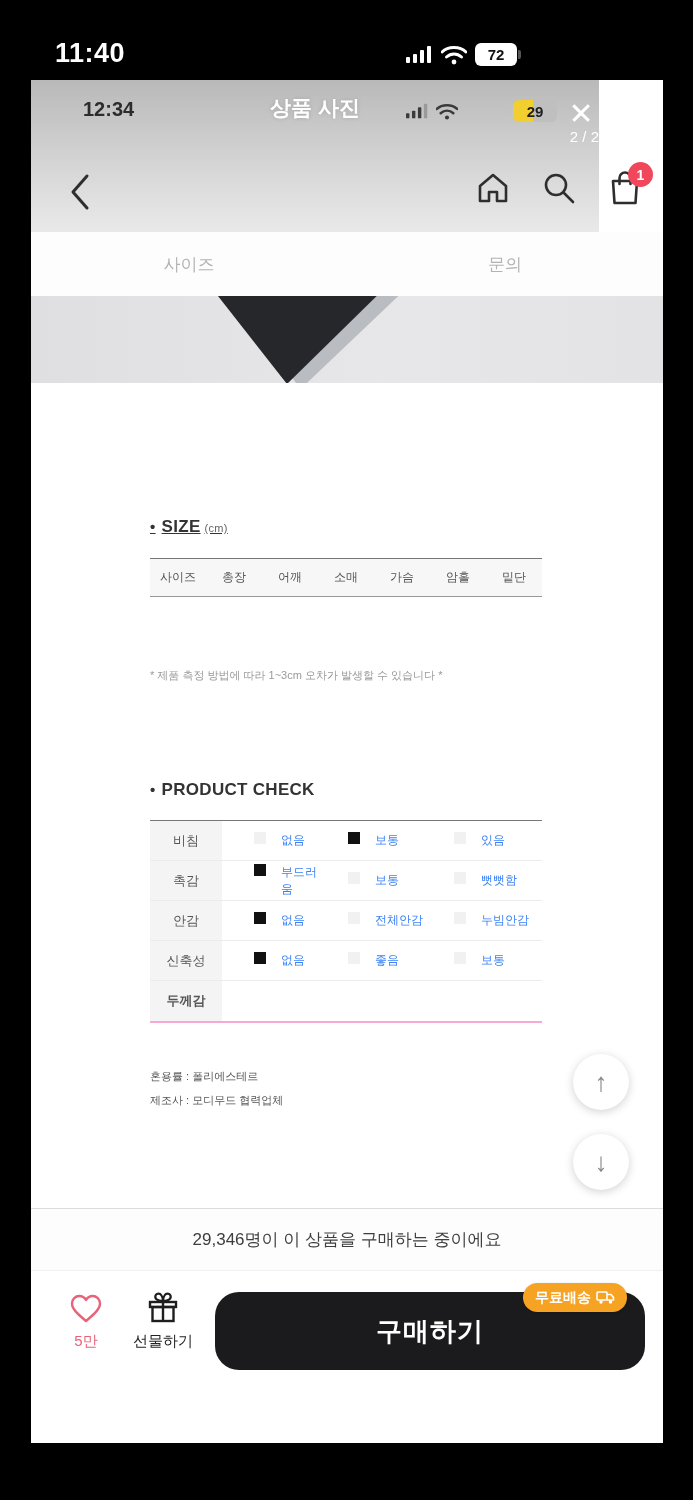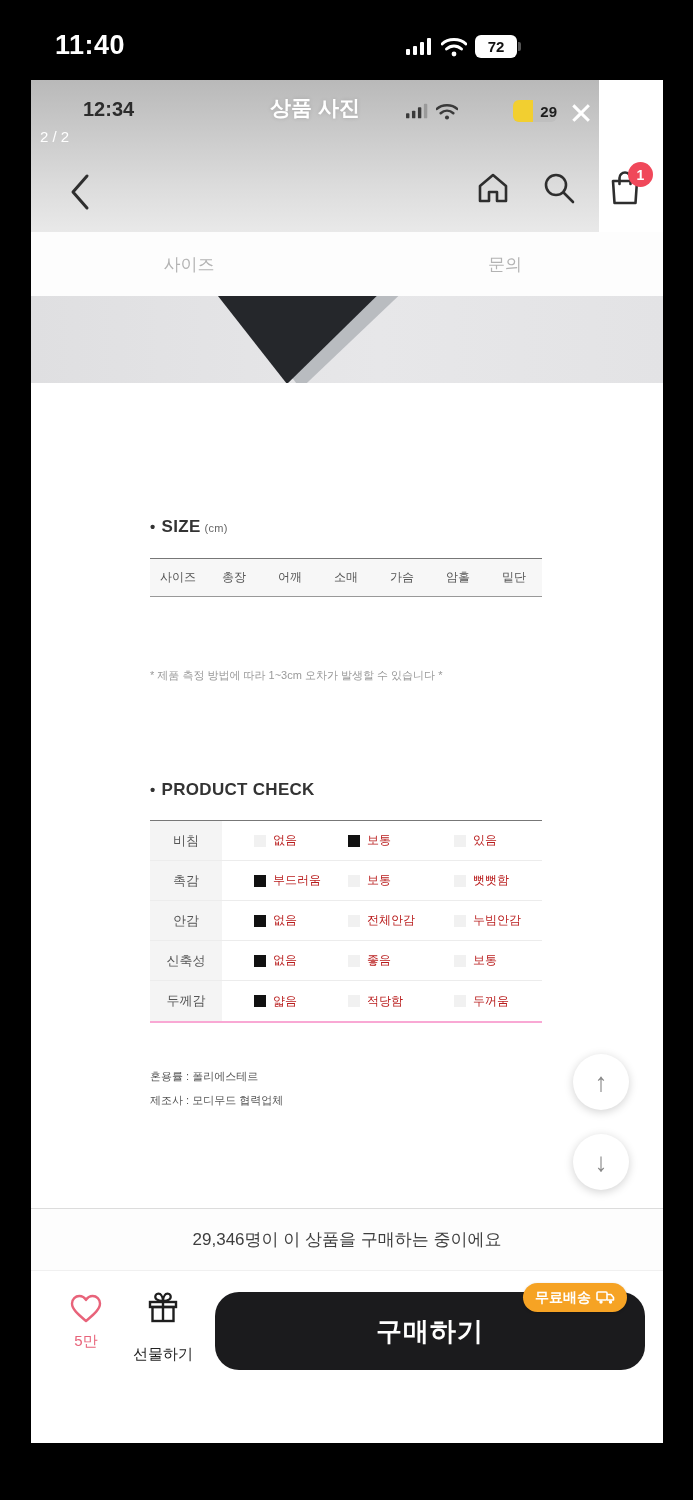--- a/index.html
+++ b/index.html
@@ -1,37 +1,37 @@
 <!DOCTYPE html>
 <html><head>
 <meta charset="utf-8">
 <style>
   * { margin:0; padding:0; box-sizing:border-box; }
   html,body { width:693px; height:1500px; background:#000; font-family:"Liberation Sans","DejaVu Sans",sans-serif; overflow:hidden; }
   .abs { position:absolute; }
   #phone { position:relative; width:693px; height:1500px; background:#000; }
 
   
-  #outer-status { top:8px; left:0; width:549px; height:80px;text-decoration:underline; }
+  #outer-status { top:16px; left:0; width:549px; height:80px;text-decoration:underline; }
   .outer-time { left:55px; top:22px; color:#fff; font-size:27px; font-weight:600; letter-spacing:.5px; }
   .outer-icons { right:28px; top:27px; display:flex; align-items:center; gap:8px; }
   .battery-outer { position:relative; width:42px; height:23px; background:#fff; border-radius:6px; display:flex; align-items:center; justify-content:center; }
   .battery-outer span { color:#111; font-size:15px; font-weight:700; }
   .battery-nub { width:3px; height:9px; background:#555; border-radius:0 2px 2px 0; margin-left:1px; }
 
   
   #inner { top:80px; left:31px; width:632px; height:1363px; background:#fff; overflow:hidden; }
 
   
   #viewer-header { top:0; left:0; width:568px; height:152px; background:linear-gradient(#b9b9b9,#dcdcdc 70%,#e9e9e9); }
   .inner-time { left:52px; top:18px; color:#2c2c2c; font-size:20px; font-weight:700; }
   .viewer-title { left:0; right:0; top:14px; text-align:center; color:#fff; font-size:21px; font-weight:700; text-shadow:0 0 4px rgba(0,0,0,.15); }
-  .viewer-page { left:9px; right:0; top:48px; text-align:left; color:#fff; font-size:15px; }
+  .viewer-page { left:9px; right:0; top:48px; text-align:right; color:#fff; font-size:15px; }
   .inner-status-icons { right:42px; top:20px; display:flex; align-items:center; gap:7px; }
-  .battery-inner { position:relative; width:44px; height:22px; border-radius:6px; background:#bfbfbf; overflow:hidden; display:flex; align-items:center; justify-content:flex-end;margin-left:48px; }
+  .battery-inner { position:relative; width:44px; height:22px; border-radius:6px; background:#bfbfbf; overflow:hidden; display:flex; align-items:center; justify-content:center;margin-left:48px; }
   .battery-inner .fill { position:absolute; left:0; top:0; bottom:0; width:45%; background:#f2cf30; }
   .battery-inner span { position:relative; color:#1d1d1d; font-size:15px; font-weight:700; }
   .close-x { right:0px; top:16px; width:36px; height:36px; display:flex; align-items:center; justify-content:center; color:#fff; font-size:30px; font-weight:400; line-height:1; }
 
   .nav-row { top:78px; left:0; width:632px; height:72px; }
   .back-btn { left:36px; top:10px; width:44px; height:48px; display:flex; align-items:center; }
   .nav-right { right:18px; top:8px; display:flex; align-items:center; gap:26px; }
   .nav-icon { position:relative; width:40px; height:44px; display:flex; align-items:center; justify-content:center; }
   .cart-badge { position:absolute; top:-4px; right:-8px; min-width:25px; height:25px; border-radius:13px; background:#f0485a; color:#fff; font-size:14px; font-weight:700; display:flex; align-items:center; justify-content:center; }
 
@@ -53,44 +53,44 @@
   #size-table { top:478px; left:119px; width:392px; border-top:1px solid #777; border-bottom:1px solid #999; }
   .size-head { display:grid; grid-template-columns:repeat(7,1fr); background:#f7f7f7; height:37px; align-items:center; }
   .size-head div { text-align:center; font-size:12px; color:#555; }
   .size-vals { display:grid; grid-template-columns:repeat(7,1fr); height:48px; align-items:center; background:#fff; }
   .size-vals div { text-align:center; font-size:13px; color:#333; }
   .size-note { top:588px; left:119px; font-size:11px; color:#999; }
 
   
   #check-table { top:740px; left:119px; width:392px; border-top:1px solid #777; border-bottom:2px solid #f9a8d4; }
   .check-row { display:flex; height:40px; border-bottom:1px solid #ececec; }
-  .check-row:last-child { border-bottom:none; }
+  .check-row:last-child { border-bottom:none;font-weight:bold; }
   .check-label { width:72px; background:#f4f4f4; display:flex; align-items:center; justify-content:center; font-size:13px; color:#555; }
   .check-opts { flex:1; display:flex; align-items:center; }
-  .opt { display:flex; align-items:center; gap:7px; font-size:12px; color:#b91c1c; }
+  .opt { display:flex; align-items:flex-start; gap:15px; font-size:12px; color:#3b82f6; }
   .opt1 { width:104px; padding-left:32px; }
   .opt2 { width:100px; padding-left:22px; }
   .opt3 { padding-left:28px; }
   .sq { width:12px; height:12px; background:#f1f1f1; flex:0 0 auto; }
   .sq.sel { background:#111; }
 
   .materials { left:119px; font-size:11px; color:#555; }
 
   
   .float-btn { width:56px; height:56px; border-radius:50%; background:#fff; box-shadow:0 2px 10px rgba(0,0,0,.18); display:flex; align-items:center; justify-content:center; color:#8a8a8a; font-size:26px; }
 
   
   #banner { top:1128px; left:0; width:632px; height:63px; background:#fdfdfd; border-top:1px solid #dcdcdc; border-bottom:1px solid #f0f0f0; display:flex; align-items:center; justify-content:center; font-size:17px; color:#3e3e3e; }
 
   
   #purchase { top:1191px; left:0; width:632px; height:172px; background:#fff; }
   .like-wrap { left:26px; top:22px; width:58px; text-align:center; }
   .like-count { margin-top:4px; color:#e8637a; font-size:15px; }
   .gift-wrap { left:96px; top:18px; width:72px; text-align:center; }
-  .gift-label { margin-top:16px; color:#222; font-size:15px; }
+  .gift-label { margin-top:3px; color:#222; font-size:15px; }
   .buy-btn { left:184px; top:21px; width:430px; height:78px; background:#1b1b1d; border-radius:24px; display:flex; align-items:center; justify-content:center; color:#fff; font-size:26px; font-weight:700; letter-spacing:1px; }
   .ship-badge { left:492px; top:12px; height:29px; padding:0 12px; background:#f6a324; border-radius:15px; display:flex; align-items:center; gap:5px; color:#fff; font-size:14px; font-weight:700; box-shadow:0 1px 3px rgba(0,0,0,.2); }
 </style>
 </head>
 <body>
 
 <div id="phone">
 
   <div class="abs" id="outer-status">
     <div class="abs outer-time">11:40</div>
@@ -172,21 +172,21 @@
     <div class="abs" id="tabs">
       <div class="tab">사이즈</div>
       <div class="tab">문의</div>
     </div>
 
     <div class="abs" id="image-strip">
       <div class="abs cloth-shadow"></div>
       <div class="abs cloth"></div>
     </div>
 
-    <div class="abs section-title" style="top:437px;">
+    <div class="abs section-title" style="top:437px;text-decoration:underline;">
       <span class="bullet">•</span><span>SIZE</span><span class="unit">(cm)</span>
     </div>
 
     <div class="abs" id="size-table">
       <div class="size-head">
         <div>사이즈</div>
         <div>총장</div>
         <div>어깨</div>
         <div>소매</div>
         <div>가슴</div>
@@ -265,34 +265,20 @@
               <span>좋음</span>
             </div>
           <div class="opt opt3">
               <div class="sq"></div>
               <span>보통</span>
             </div>
         </div>
       </div>
       <div class="check-row">
         <div class="check-label">두께감</div>
-        <div class="check-opts">
-          <div class="opt opt1">
-              <div class="sq sel"></div>
-              <span>얇음</span>
-            </div>
-          <div class="opt opt2">
-              <div class="sq"></div>
-              <span>적당함</span>
-            </div>
-          <div class="opt opt3">
-              <div class="sq"></div>
-              <span>두꺼움</span>
-            </div>
-        </div>
       </div>
     </div>
 
     <div class="abs materials" style="top:989px;">혼용률 : 폴리에스테르</div>
     <div class="abs materials" style="top:1013px;">제조사 : 모디무드 협력업체</div>
 
     <div class="abs float-btn" style="left:542px; top:974px;">
       <span>↑</span>
     </div>
     <div class="abs float-btn" style="left:542px; top:1054px;">

